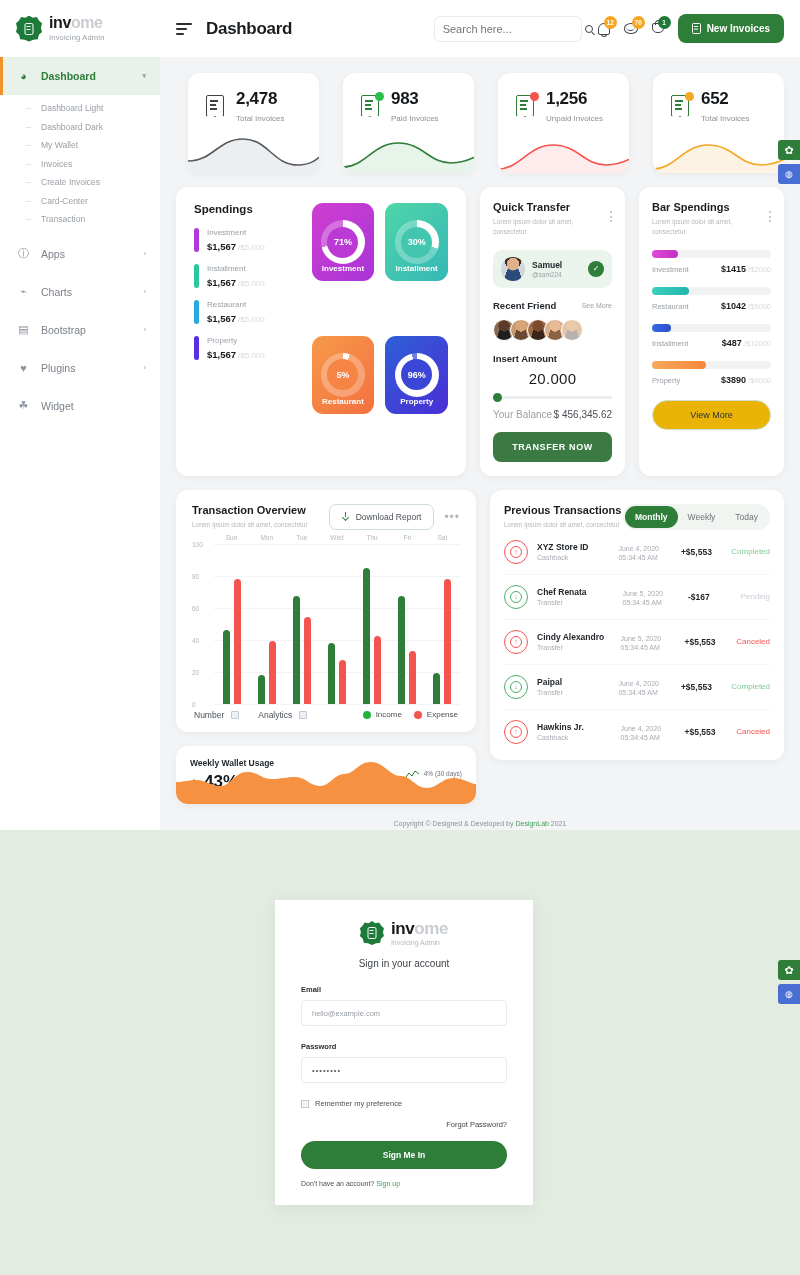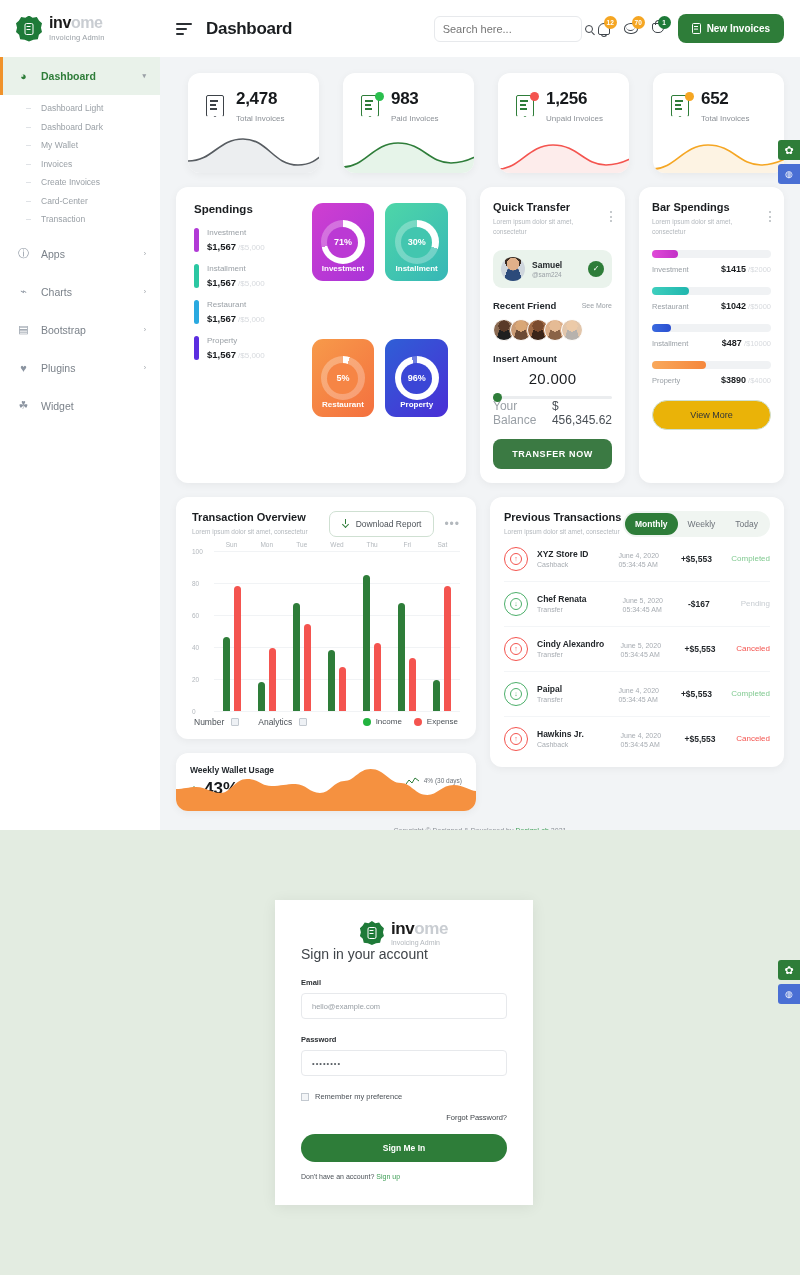--- a/index.html
+++ b/index.html
@@ -132,21 +132,21 @@
   .rf { display: flex; align-items: center; margin-top: 12px; }
   .rf .t { font-size: 9.5px; font-weight: 700; color: #24292e; }
   .rf .m { margin-left: auto; font-size: 7px; color: #9aa0a6; cursor: pointer; }
   .friends { display: flex; margin-top: 8px; }
   .friends div { width: 22px; height: 22px; border-radius: 50%; border: 1.5px solid #fff; margin-left: -5px; }
   .friends div:first-child { margin-left: 0; }
   .ia { font-size: 9.5px; font-weight: 700; color: #24292e; margin-top: 12px; }
   .amt { font-size: 15px; font-weight: 400; color: #1a1d20; text-align: center; margin-top: 6px; letter-spacing: .3px; }
   .slider { height: 3px; background: #ebedef; border-radius: 3px; margin-top: 9px; position: relative; }
   .slider i { position: absolute; left: 0; top: -3px; width: 9px; height: 9px; border-radius: 50%; background: #2e7d39; }
-  .bal { display: flex; font-size: 12px; color: #9aa0a6; }
+  .bal { display: flex; margin-top: 10px; font-size: 10px; color: #9aa0a6; }
   .bal b { margin-left: auto; color: #4a5056; font-weight: 400; }
   .tnow { margin-top: 12px; width: 100%; background: #3b7a43; color: #fff; border: 0; border-radius: 8px;
     padding: 10px 0; font-size: 9px; font-weight: 700; letter-spacing: .6px; cursor: pointer; font-family: inherit; }
 
   
   .bs { width: 145px; padding: 14px 13px; position: relative; }
   .bs-item { margin-top: 13px; }
   .bs-track { height: 8px; background: #f0f2f4; border-radius: 5px; }
   .bs-fill { height: 8px; border-radius: 5px; }
   .bs-lab { display: flex; align-items: baseline; margin-top: 6px; }
@@ -220,21 +220,21 @@
   .fbtn { width: 22px; height: 20px; display: flex; align-items: center; justify-content: center;
     color: #fff; font-size: 11px; border-radius: 3px 0 0 3px; cursor: pointer; }
   .fbtn.g { background: #2e7d39; } .fbtn.b { background: #4a6fd4; margin-top: 4px; font-size: 9px; }
 
   
   .login-wrap { position: absolute; left: 0; top: 830px; width: 800px; height: 445px; background: #e3ece1; }
   .login-card { position: absolute; left: 275px; top: 70px; width: 258px; height: 305px; background: #fff;
     box-shadow: 0 2px 14px rgba(0,0,0,.07); padding: 20px 26px; }
   .lg-brand { display: flex; align-items: center; justify-content: center; gap: 7px; }
   .lg-brand .bt1 { font-size: 17px; font-weight: 800; letter-spacing: -0.4px; line-height: 1; }
-  .lg-sub { font-size: 14px; color: #3f4449; }
+  .lg-sub { text-align: center; font-size: 10px; color: #3f4449; margin-top: 12px; }
   .fl { font-size: 7.5px; font-weight: 700; color: #2b2f33; margin-top: 16px; }
   .fi { width: 100%; height: 26px; border: 1px solid #e7e9ec; border-radius: 4px; margin-top: 6px;
     padding: 0 10px; font-size: 7.5px; color: #9aa0a6; font-family: inherit; outline: none; display: flex; align-items: center; }
   .rem { display: flex; align-items: center; gap: 6px; margin-top: 16px; font-size: 7.5px; color: #4b5157; }
   .rem .box { width: 8px; height: 8px; border: 1px solid #c3c9d0; background: #f3f5f7; }
   .fp { font-size: 7.5px; color: #3f4449; margin-top: 12px; cursor: pointer; text-align: right; }
   .signin { width: 100%; background: #2e7d39; color: #fff; border: 0; border-radius: 15px; padding: 9px 0;
     font-size: 8.5px; font-weight: 700; margin-top: 12px; cursor: pointer; font-family: inherit; }
   .nacc { font-size: 7px; color: #4b5157; margin-top: 11px; }
   .nacc a { color: #3d9e55; text-decoration: none; }

